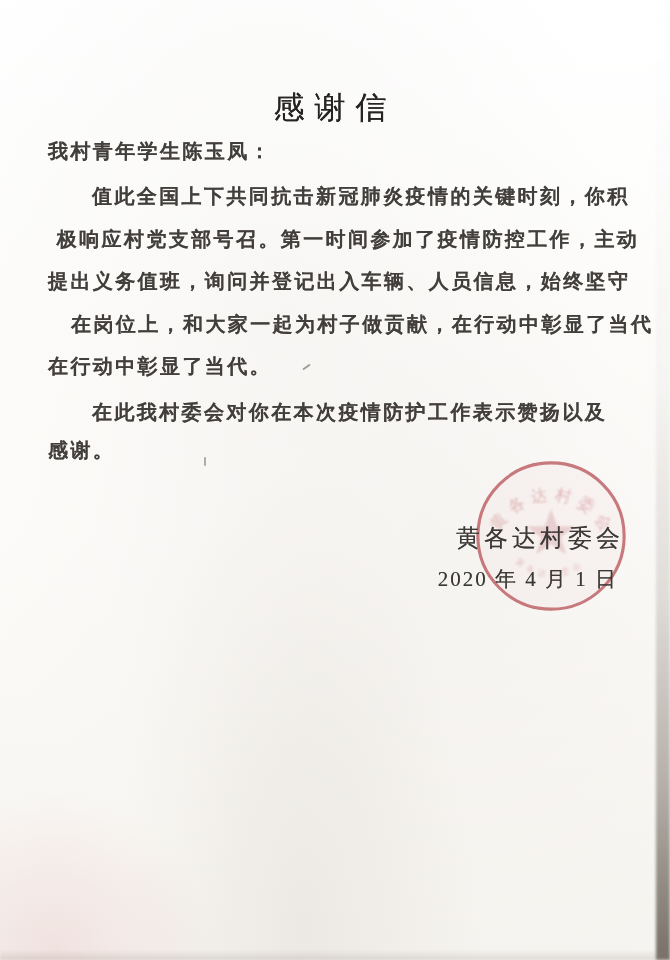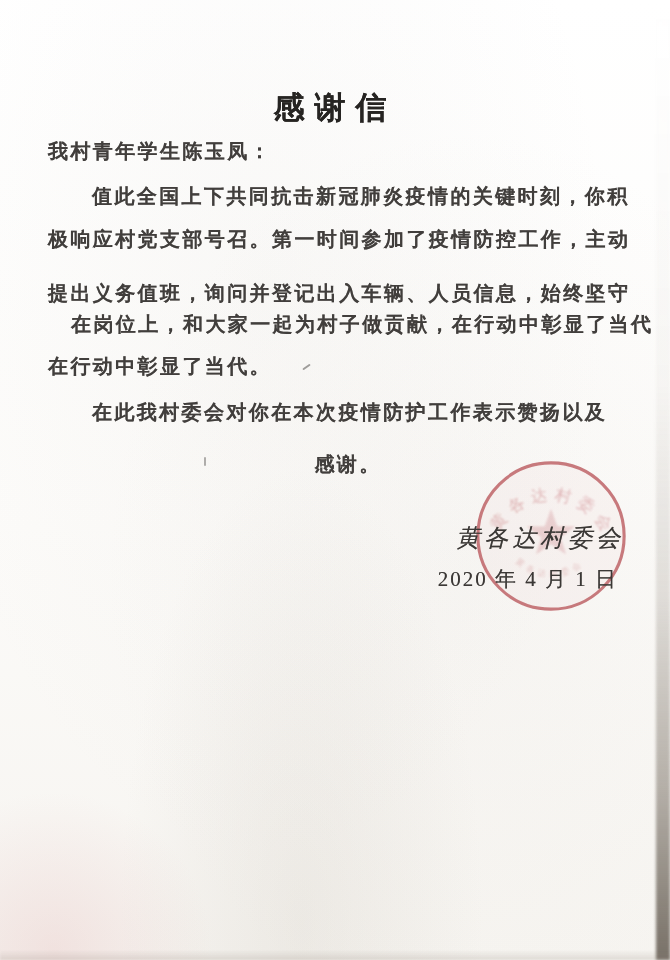--- a/index.html
+++ b/index.html
@@ -33,51 +33,50 @@
   }
   .edge-bottom {
     position: absolute; left: 0; bottom: 0;
     width: 100%; height: 10px;
     background: linear-gradient(to top, rgba(140,130,118,0.22), rgba(140,130,118,0));
     filter: blur(1px);
   }
   .title {
     position: absolute; top: 66px; left: 0;
     width: 100%; text-align: center;
-    font-size: 31px; font-weight: bold;
+    font-size: 31px; font-weight: normal;
     letter-spacing: 10px;
     color: #262422;
     text-shadow: 0 0 0.6px #3a3836;
   }
   .line {
     position: absolute; left: 48px;
     width: 600px;
     font-size: 20px;
     letter-spacing: 2.4px;
     color: #413e3c;
     white-space: nowrap;
     text-shadow: 0 0 0.5px rgba(70,66,62,0.6);
     font-weight: bold;
   }
   .indent { padding-left: 44px; }
   .salutation { top: 138px; }
   .p1-0 { top: 183px; }
-  .p1-1 { top: 226px; }
-  .p1-2 { top: 268px; margin-top: 12px; }
+  .p1-1 { top: 226px; text-align: center; }
+  .p1-2 { top: 268px; }
   .p1-3 { top: 311px; margin-left: 23px; }
   .p1-4 { top: 353px; }
   .p2-0 { top: 399px; }
-  .p2-1 { top: 451px; text-align: center; }
+  .p2-1 { top: 437px; }
   .signature {
     position: absolute; top: 522px; right: 46px;
     font-size: 24px; letter-spacing: 4px;
     color: #3b3836; white-space: nowrap;
     text-shadow: 0 0 0.5px rgba(60,56,52,0.6);
     z-index: 3;
-    font-style: italic;
   }
   .date {
     position: absolute; top: 565px; right: 52px;
     font-size: 21px; letter-spacing: 2px;
     color: #3b3836; white-space: nowrap;
     text-shadow: 0 0 0.5px rgba(60,56,52,0.6);
     z-index: 3;
     text-align: right;
   }
   .stamp {

